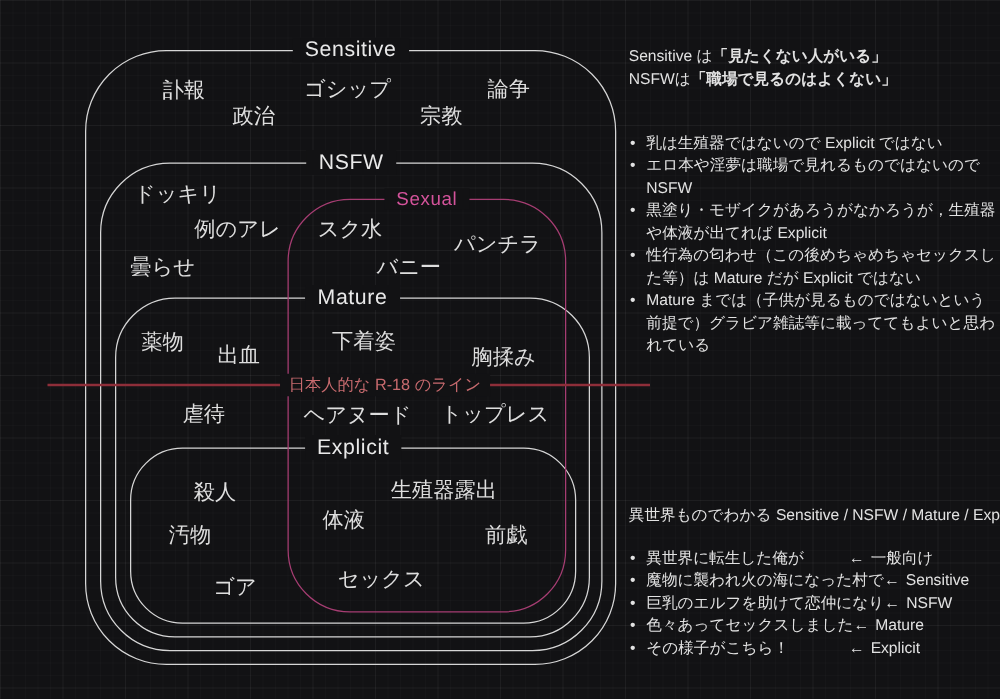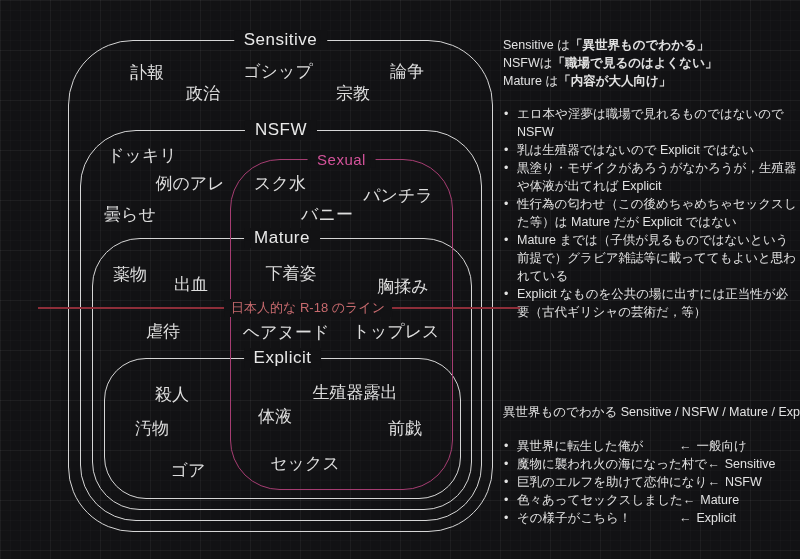--- a/index.html
+++ b/index.html
@@ -104,38 +104,34 @@
   <span class="node" style="left:305px;top:463px">セックス</span>
   <span class="node" style="left:188px;top:470px">ゴア</span>
 
   <div id="r18-line">
     <span class="rlabel">日本人的な R-18 のライン</span>
   </div>
 </div>
 
 <div class="rightcol" id="legend">
   <div class="lline">
-    <span>Sensitive は</span><b>「異世界ものでわかる」</b>
+    <span>Sensitive は</span><b>「見たくない人がいる」</b>
   </div>
   <div class="lline">
     <span>NSFWは</span><b>「職場で見るのはよくない」</b>
-  </div>
-  <div class="lline">
-    <span>Mature は</span><b>「内容が大人向け」</b>
   </div>
 </div>
 
 <div class="rightcol" id="notes">
   <ul class="notes">
+    <li>乳は生殖器ではないので Explicit ではない</li>
     <li>エロ本や淫夢は職場で見れるものではないので NSFW</li>
-    <li>乳は生殖器ではないので Explicit ではない</li>
     <li>黒塗り・モザイクがあろうがなかろうが，生殖器や体液が出てれば Explicit</li>
     <li>性行為の匂わせ（この後めちゃめちゃセックスした等）は Mature だが Explicit ではない</li>
     <li>Mature までは（子供が見るものではないという前提で）グラビア雑誌等に載っててもよいと思われている</li>
-    <li>Explicit なものを公共の場に出すには正当性が必要（古代ギリシャの芸術だ，等）</li>
   </ul>
 </div>
 
 <div id="isekai-heading">異世界ものでわかる Sensitive / NSFW / Mature / Explicit</div>
 
 <div class="rightcol" id="isekai">
   <div class="irow">
     <span class="itext">異世界に転生した俺が</span>
     <span class="ilevel"><span class="arrow">←</span><span>一般向け</span></span>
   </div>

